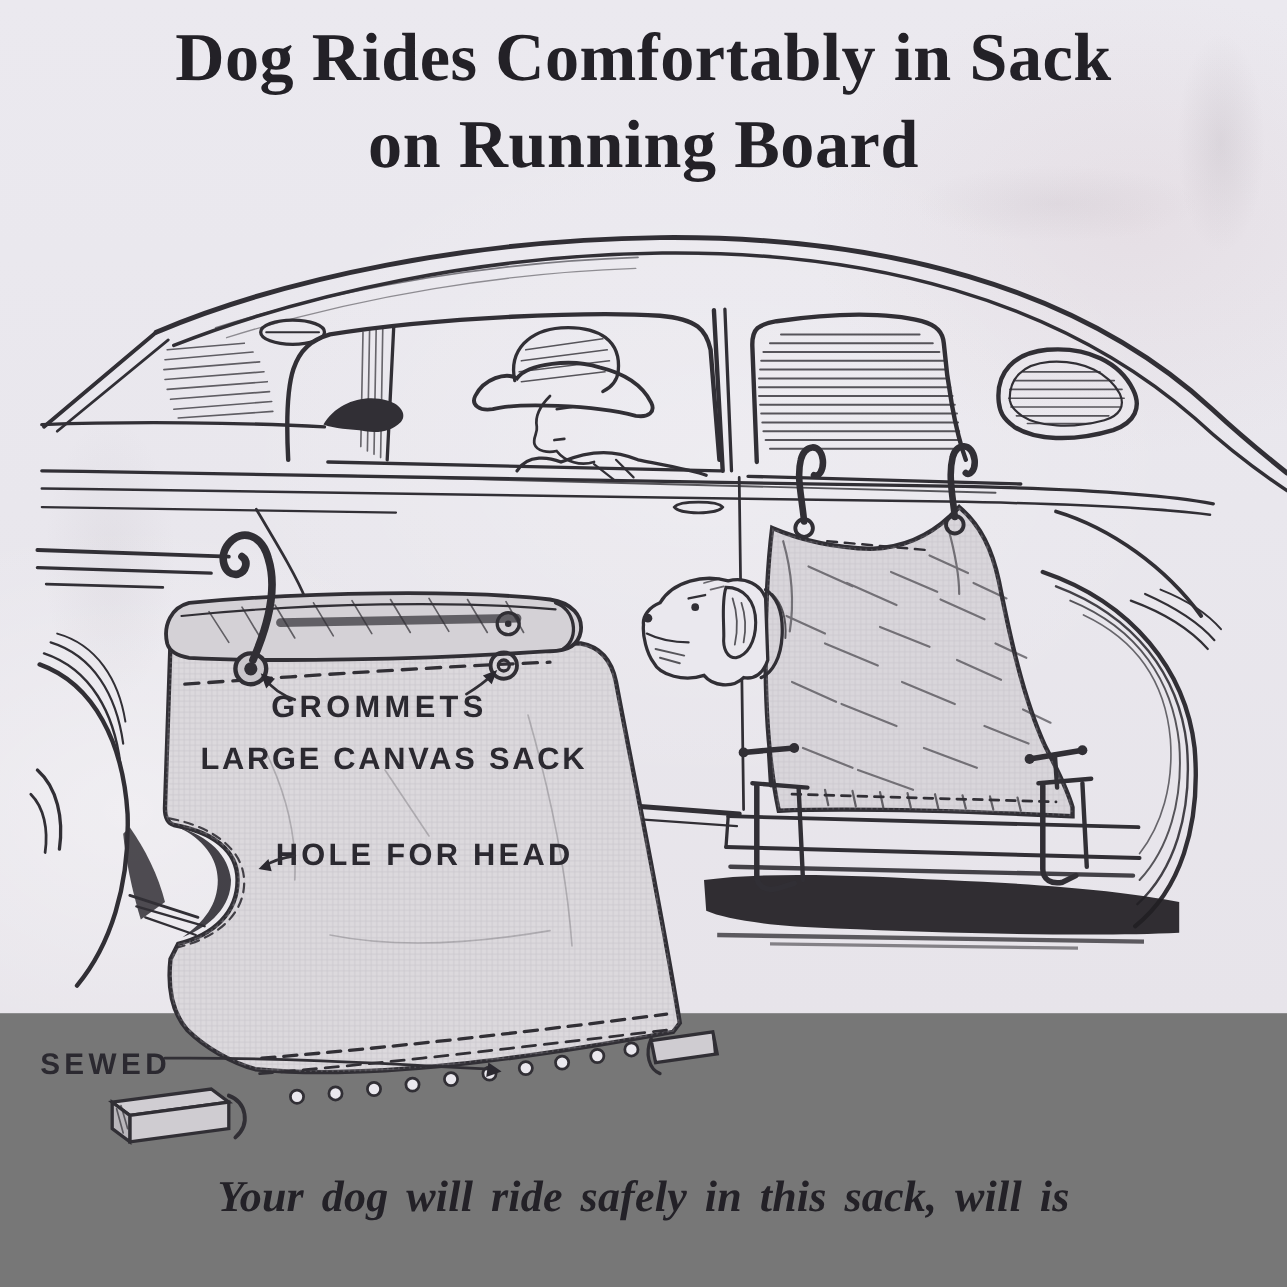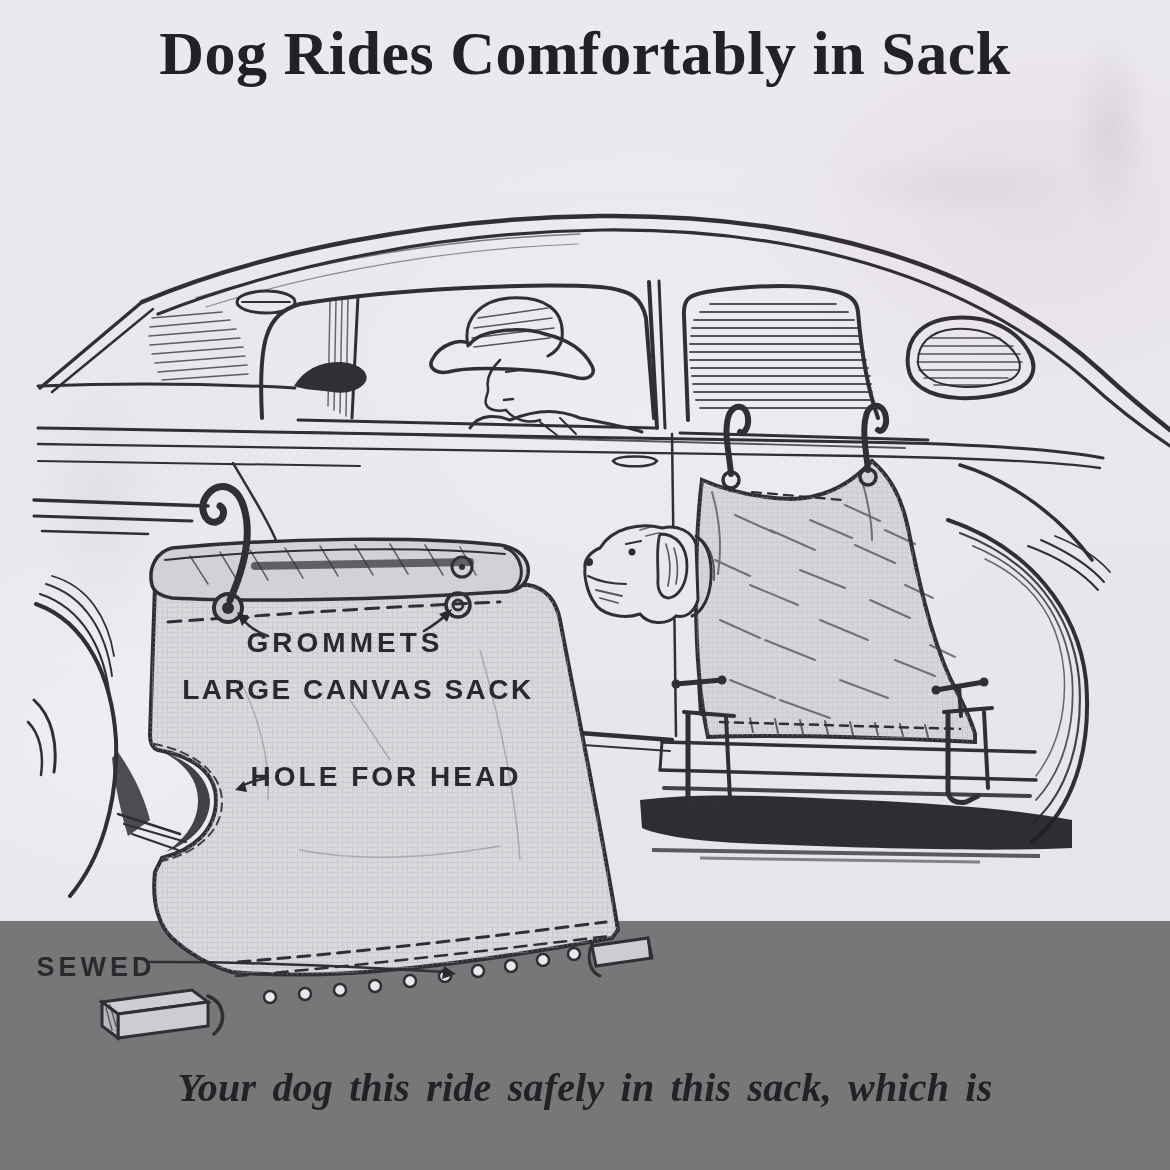--- a/index.html
+++ b/index.html
@@ -38,20 +38,21 @@
 </head>
 <body>
 
 <div class="page">
   <div class="stain s1"></div>
   <div class="stain s2"></div>
   <div class="stain s3"></div>
 
   <div class="title-block">
     <div>Dog Rides Comfortably in Sack</div>
+    <div>on Running Board</div>
   </div>
 
   <svg width="1170" height="1170" viewBox="0 0 1170 1170">
     <defs>
       <pattern id="weave" width="5" height="5" patternUnits="userSpaceOnUse">
         <path d="M0 2.5 H5 M2.5 0 V5" stroke="#b7b4bc" stroke-width="0.7"></path>
       </pattern>
     </defs>
 
     <g stroke="#312f35" fill="none" stroke-linecap="round">
@@ -364,15 +365,15 @@
         <polygon points="235,790 247,792 244,781" stroke="none"></polygon>
       </g>
       <g fill="#2b2930" stroke-width="2.5">
         <path d="M150,962 C240,961 340,966 446,972" fill="none"></path>
         <polygon points="456,974 442,979 444,966" stroke="none"></polygon>
       </g>
     </g>
   </svg>
 
   <div class="caption-block">
-    <div>Your dog this ride safely in this sack, which is</div>
+    <div>Your dog will ride safely in this sack, will is</div>
   </div>
 </div>
 
 </body></html>

